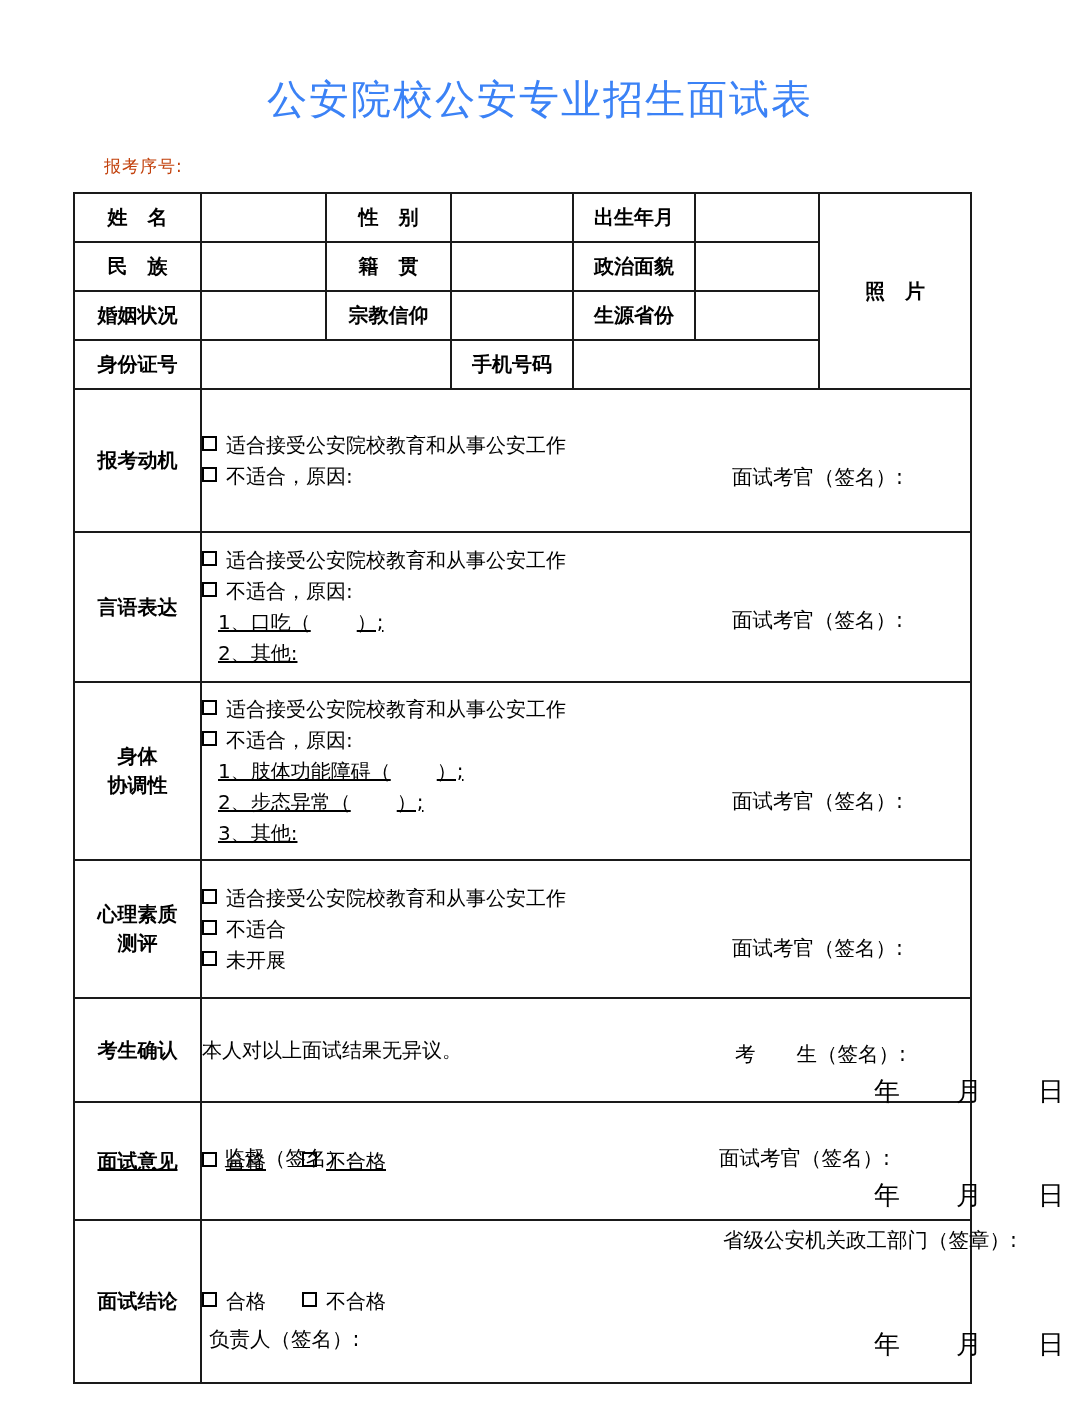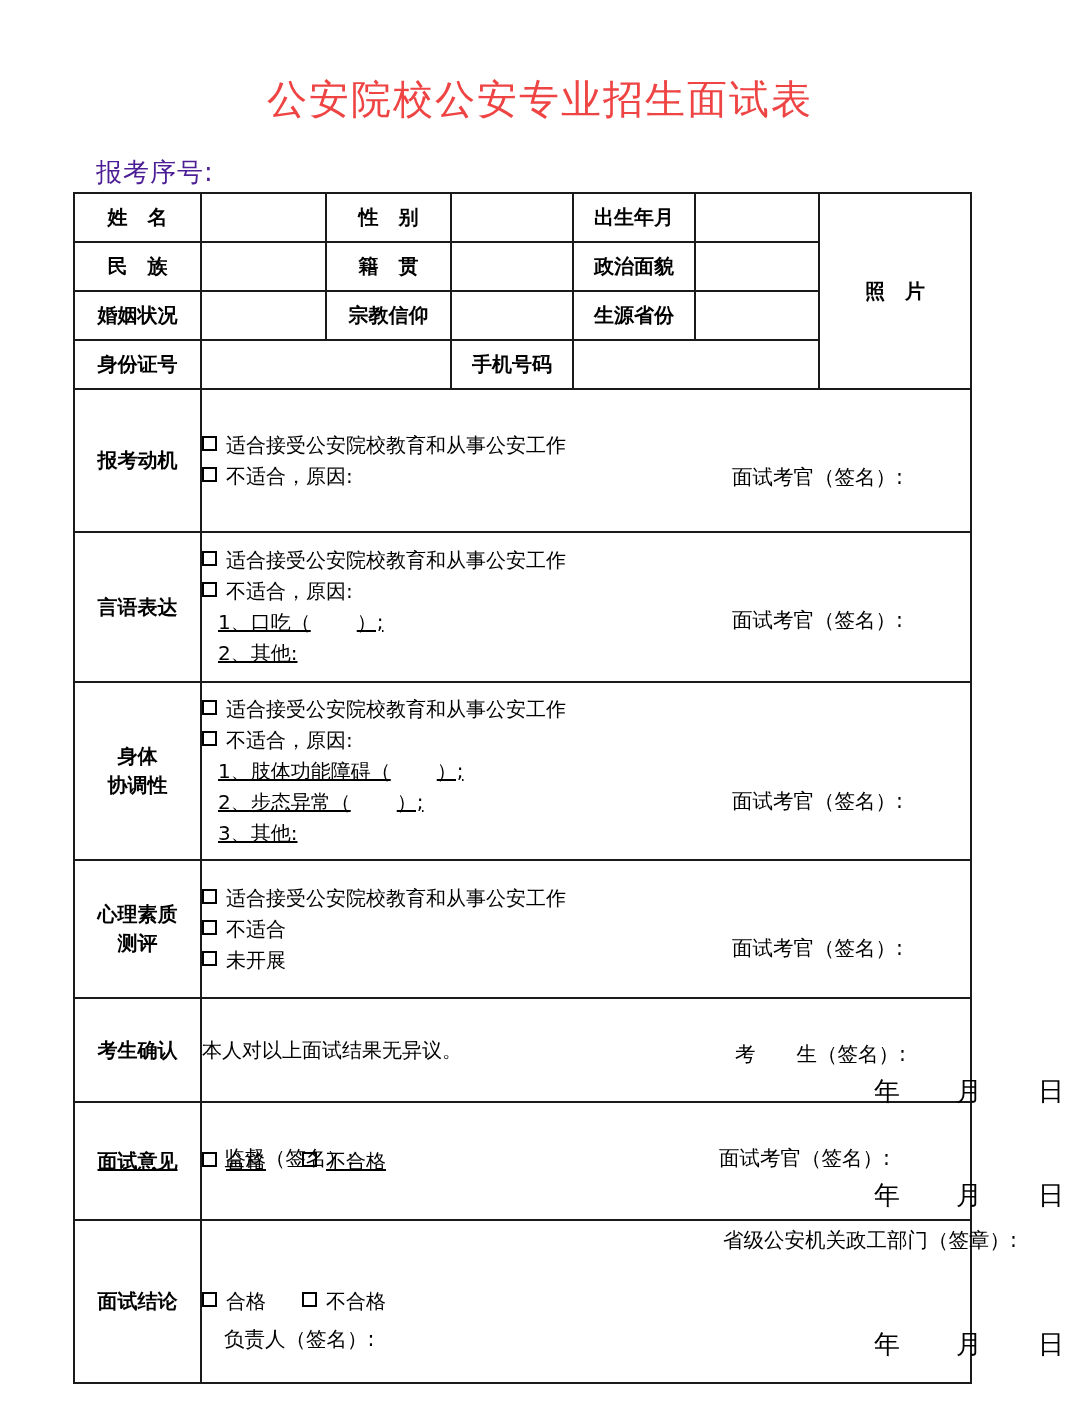--- a/index.html
+++ b/index.html
@@ -25,32 +25,32 @@
   .doc-title {
     position: absolute;
     top: 72px;
     left: 0;
     width: 1080px;
     text-align: center;
     font-family: "DejaVu Serif", "Liberation Serif", serif;
     font-size: 40px;
     letter-spacing: 2px;
     font-weight: 400;
-    color: #ef4444;
+    color: #3b82f6;
     white-space: nowrap;
   }
 
   
   .reg-no {
     position: absolute;
     top: 155px;
-    left: 96px;
-    font-size: 26px;
+    left: 104px;
+    font-size: 17px;
     letter-spacing: 1px;
-    color: #4c1d95;
+    color: #c2410c;
   }
 
   
   .form-table {
     position: absolute;
     left: 73px;
     top: 192px;
     width: 897px;
     border-collapse: collapse;
     table-layout: fixed;
@@ -300,21 +300,21 @@
         </td>
       </tr>
 
       <tr class="row-tall-7">
         <td class="sec-lbl">面试结论</td>
         <td class="sec-body" colspan="6">
           <div class="wide-opts">
             <span><span class="cbox"></span><span>合格</span></span><span class="second"><span class="cbox"></span><span>不合格</span></span>
           </div>
           <div class="sig" style="left:521px; top:4px;">省级公安机关政工部门（签章）:</div>
-          <div class="sig" style="left:22px; top:103px;">负责人（签名）:</div>
+          <div class="sig" style="left:7px; top:103px;">负责人（签名）:</div>
           <div class="ymd" style="left:672px; top:103px;">
             <span>年</span><span class="gap-a"></span><span>月</span><span class="gap-a"></span><span>日</span>
           </div>
         </td>
       </tr>
 
     </tbody>
   </table>
 
 </div>

